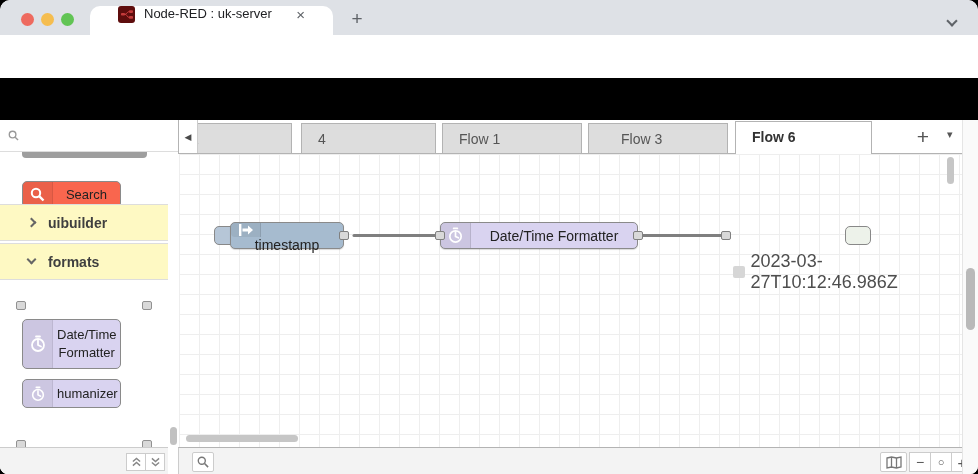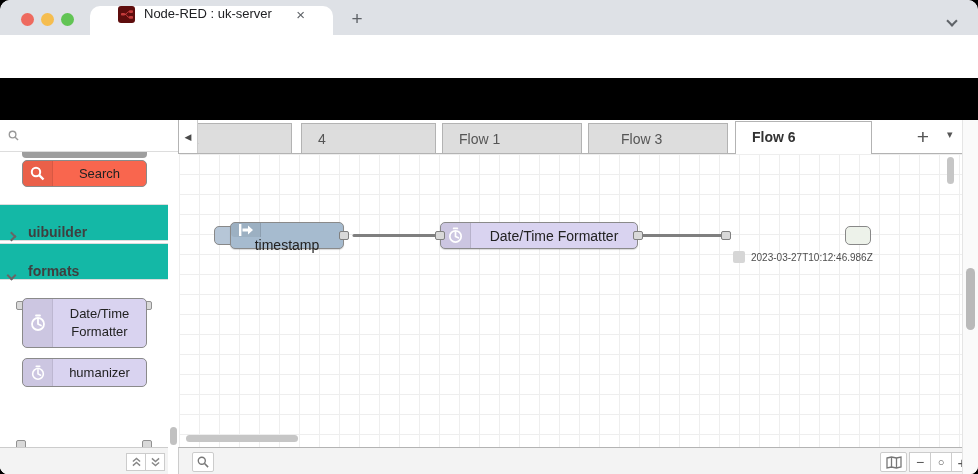--- a/index.html
+++ b/index.html
@@ -48,27 +48,27 @@
   .hamburger { position:absolute; left:933px; top:92px; width:26px; height:16px; display:flex; flex-direction:column; justify-content:space-between; }
   .hamburger div { height:3.5px; background:#e8e8e8; border-radius:1px; }
 
   
   .palette { position:absolute; left:0; top:120px; width:178px; height:354px; background:#fff; }
   .filter { position:absolute; left:0; top:0; width:178px; height:32px; background:#fff; border-bottom:1px solid #ddd; display:flex; align-items:center; padding:0 8px; }
   .filter input { border:none; outline:none; font-size:14px; color:#333; width:120px; margin-left:7px; font-family:inherit; background:transparent; }
   .filter input::placeholder { color:#b0b0b0; }
   .pal-scroll { position:absolute; left:168px; top:32px; width:10px; height:295px; background:#fff; }
   .pal-thumb { position:absolute; left:1.5px; top:275px; width:7px; height:18px; background:#c1c1c1; border-radius:4px; }
-  .pal-node { position:absolute; left:22px; width:125px; border:1px solid #8a8a8a; border-radius:5px; display:flex; }
+  .pal-node { position:absolute; left:22px; width:99px; border:1px solid #8a8a8a; border-radius:5px; display:flex;margin-top:21px; }
   .pal-node .iconbox { width:30px; flex:none; background:rgba(0,0,0,0.06); border-right:1px solid rgba(0,0,0,0.08); border-radius:4px 0 0 4px; display:flex; align-items:center; justify-content:center; }
   .pal-node .nlabel { flex:1; display:flex; align-items:center; justify-content:center; font-size:13px; color:#222; text-align:center; line-height:1.35; padding:2px 4px; }
   .port { position:absolute; width:10px; height:9px; background:#d9d9d9; border:1px solid #919191; border-radius:2px; }
   .cut-node { position:absolute; left:22px; top:32px; width:125px; height:6px; background:#9e9e9e; border-radius:0 0 4px 4px; }
   .search-node { top:40px; height:27px; background:#f9664e; }
-  .cat { position:absolute; left:0; width:168px; height:37px; background:#14b8a6; border-top:1px solid #ddd; border-bottom:1px solid #ddd; display:flex; align-items:flex-end; padding-left:8px; }
+  .cat { position:absolute; left:0; width:168px; height:37px; background:#fef9c3; border-top:1px solid #ddd; border-bottom:1px solid #ddd; display:flex; align-items:center; padding-left:28px; }
   .cat .chev { border-color:#666; margin-right:13px; }
   .cat-label { font-size:14px; font-weight:bold; color:#3f3f3f; }
   .dtf-node { top:178px; height:50px; background:#d9d3f0; }
   .hum-node { top:238px; height:29px; background:#d9d3f0; }
   .pal-footer { position:absolute; left:0; top:327px; width:168px; height:27px; background:#f3f3f3; border-top:1px solid #ccc; }
   .pf-btn { position:absolute; top:5px; width:20px; height:18px; background:#fff; border:1px solid #ccc; display:flex; align-items:center; justify-content:center; }
 
   
   .tabbar { position:absolute; left:178px; top:120px; width:784px; height:34px; background:#fff; border-bottom:1px solid #b3b3b3; border-left:1px solid #b3b3b3; }
   .tscroll { position:absolute; left:0; top:0; width:19px; height:33px; background:#fff; border-right:1px solid #ccc; color:#4a4a4a; font-size:9px; display:flex; align-items:center; justify-content:center; z-index:5; }
@@ -87,21 +87,21 @@
   .cnode .iconbox.right { border-right:none; border-left:1px dashed rgba(0,0,0,0.30); border-radius:0 4px 4px 0; }
   .cnode .nlabel { flex:1; display:flex; align-items:center; justify-content:center; font-size:14px; color:#222; white-space:nowrap; padding:0 8px; }
   .inject-node { left:51px; top:68px; width:114px; background:#a6bbcf;flex-direction:column; }
   .inject-btn  { left:35px; top:72px; width:24px; height:19px; background:#b6c6d7; border:1px solid #888; border-radius:5px; position:absolute; }
   .dtf-cnode { left:261px; top:68px; width:198px; background:#d9d3f0; }
   .debug-node { left:547px; top:68px; width:128px; background:#87a980; }
   .debug-btn { left:666px; top:72px; width:26px; height:19px; background:#edf2ea; border:1px solid #888; border-radius:5px; position:absolute; }
   .cport { position:absolute; width:10px; height:9px; background:#d9d9d9; border:1px solid #808080; border-radius:2px; z-index:3; }
   .status { position:absolute; left:554px; top:97px; display:flex; align-items:center; }
   .status-dot { width:12px; height:12px; background:#d6d6d6; border-radius:2px; margin-right:6px; }
-  .status-text { font-size:10px; color:#4d4d4d; }
+  .status-text { font-size:18px; color:#4d4d4d; }
   .h-thumb { position:absolute; left:7px; top:281px; width:112px; height:7px; background:#c6c6c6; border-radius:4px; }
   .v-thumb { position:absolute; left:768px; top:3px; width:7px; height:27px; background:#c6c6c6; border-radius:4px; }
 
   
   .efooter { position:absolute; left:178px; top:447px; width:784px; height:27px; background:#f3f3f3; border-top:1px solid #b3b3b3; border-left:1px solid #ccc; }
   .ef-btn { position:absolute; top:4px; height:20px; background:#fff; border:1px solid #ccc; border-radius:2px; display:flex; align-items:center; justify-content:center; color:#555; }
   .zoomgrp .ef-btn { border-radius:0; }
 
   
   .page-scroll { position:absolute; left:962px; top:120px; width:16px; height:354px; background:#fafafa; border-left:1px solid #e5e5e5; }

